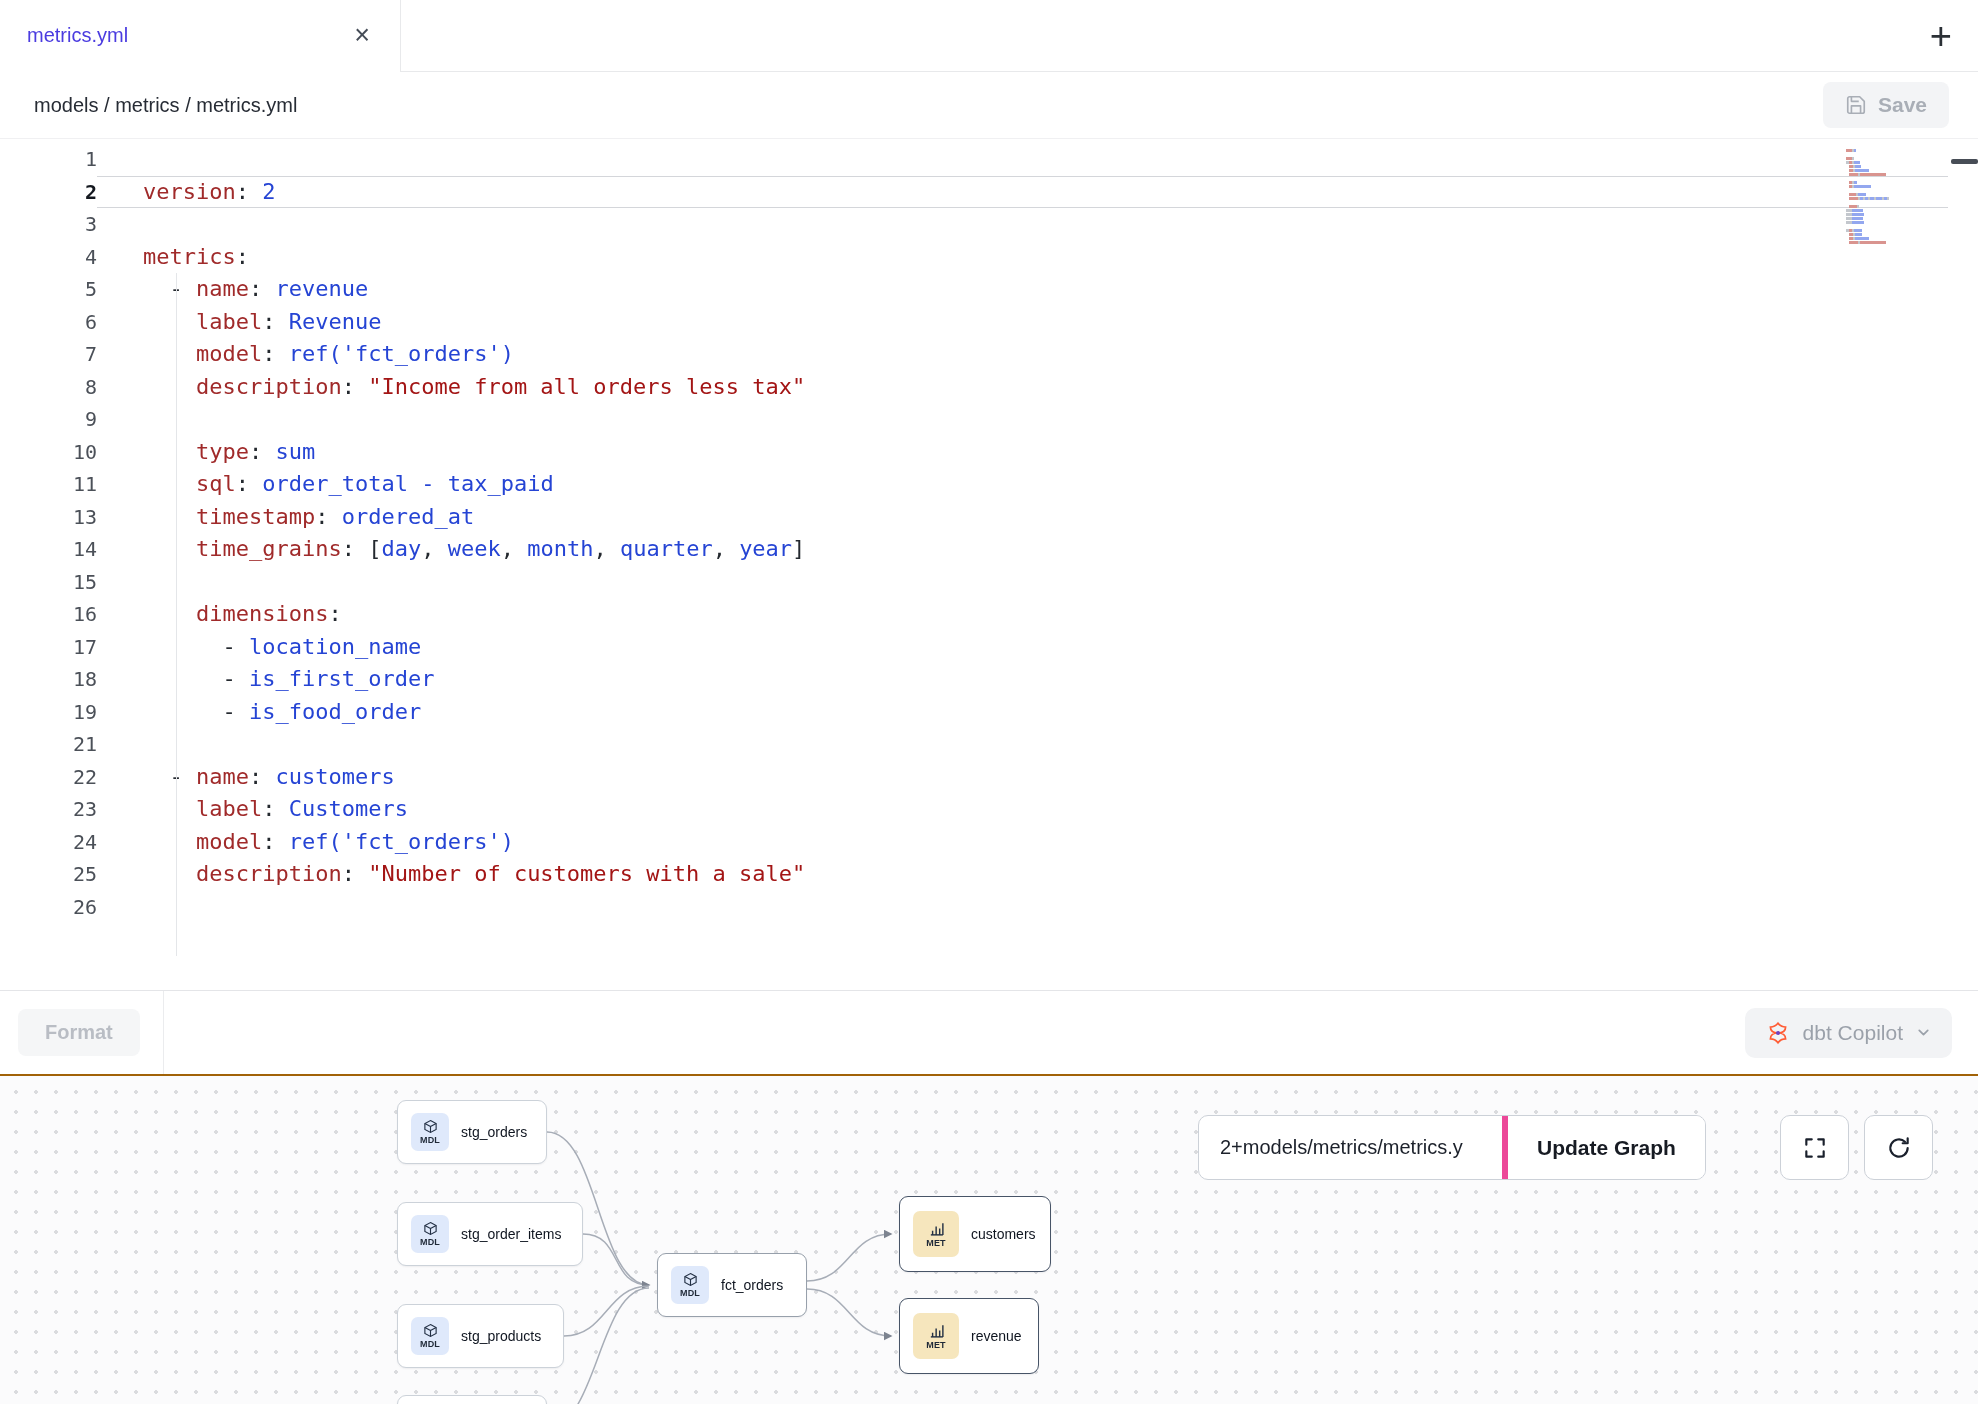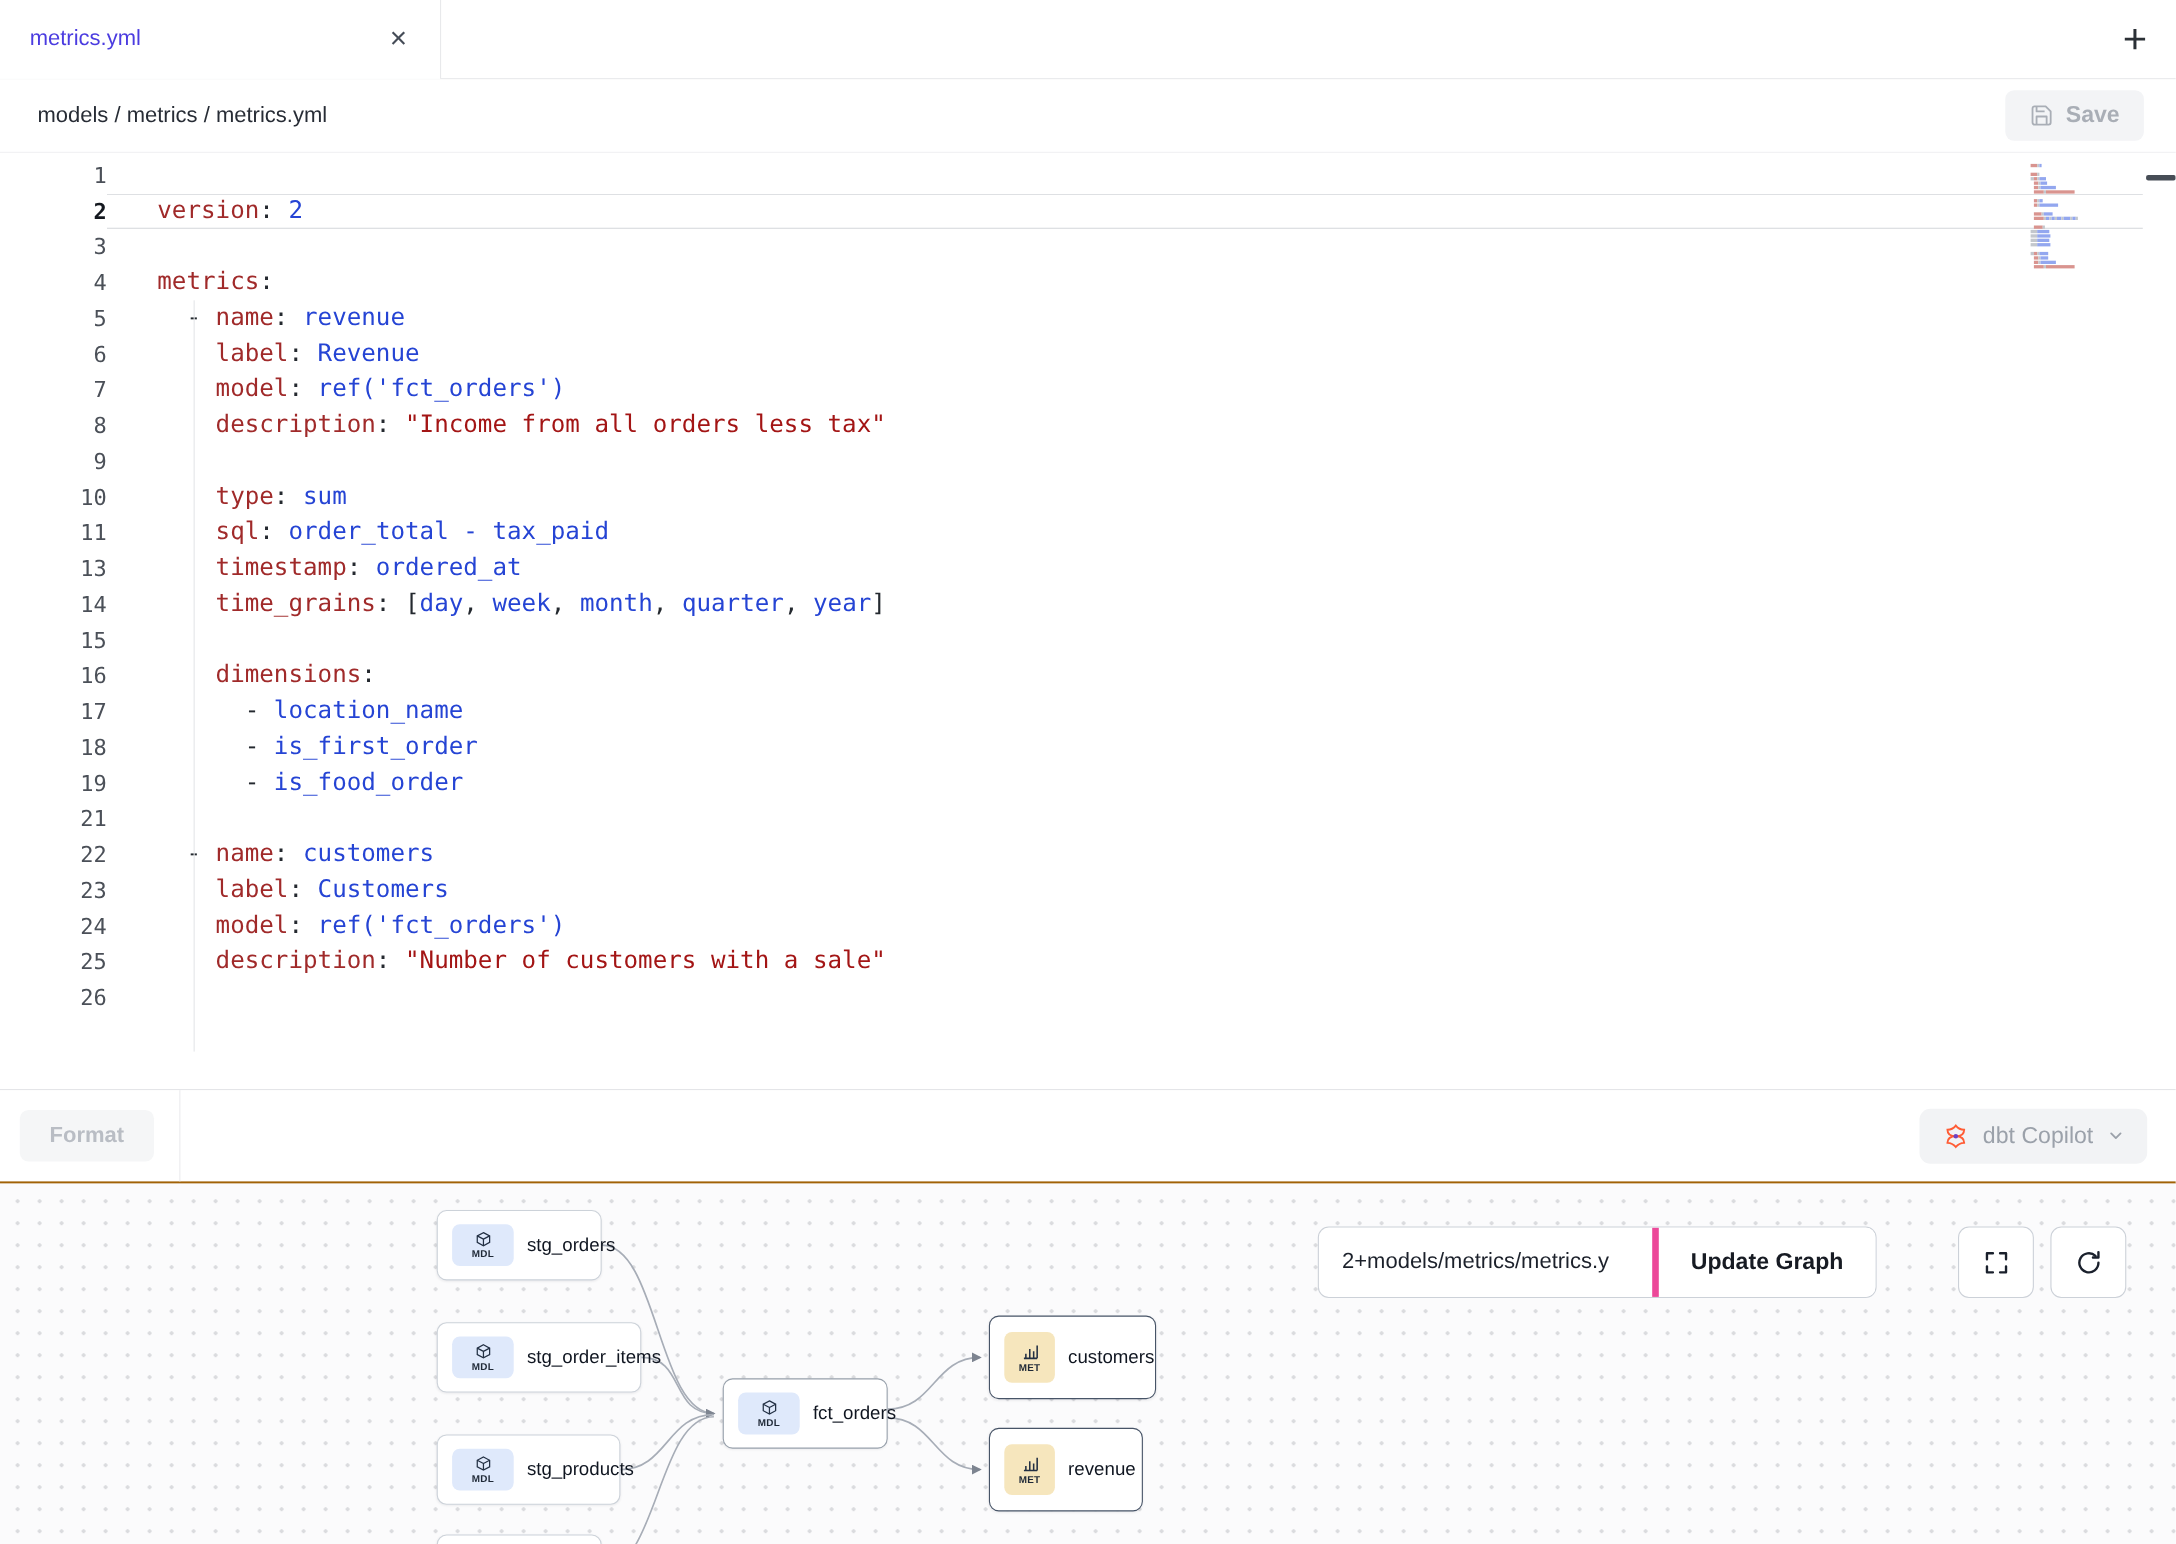--- a/index.html
+++ b/index.html
@@ -71,23 +71,23 @@
             background-color:#fbfbfc;
             background-image:radial-gradient(circle,#dadbde 1.6px,transparent 1.8px);
             background-size:20px 20px; background-position:6px 6px; }
   .edges { position:absolute; left:0; top:0; z-index:1; }
   .edge { fill:none; stroke:#a7adb7; stroke-width:1.5px; }
   .node { position:absolute; z-index:2; background:#fff; border:1px solid #ccd2d9; border-radius:9px;
           display:flex; align-items:center; gap:12px; padding:0 13px;
           box-shadow:0 1px 2px rgba(16,24,40,.06); cursor:pointer; }
   .node.fct { border-color:#97a0ab; }
   .node.met { border-color:#475467; }
-  .nlabel { font-size:17px; color:#0f1520; white-space:nowrap; }
+  .nlabel { font-size:14px; color:#0f1520; white-space:nowrap; }
   .badge { border-radius:7px; display:flex; flex-direction:column; align-items:center; justify-content:center; flex:0 0 auto; }
-  .badge.mdl { width:56px; height:38px; background:#dfe9fb; }
+  .badge.mdl { width:38px; height:38px; background:#dfe9fb; }
   .badge.met { width:46px; height:46px; background:#f6e6bd; }
   .badge .blab { font-size:9px; font-weight:700; color:#1f2937; line-height:1; margin-top:2px; letter-spacing:.2px; }
 
   .graph-group { position:absolute; left:1198px; top:39px; height:65px; display:flex; align-items:stretch;
                  background:#fff; border:1px solid #ccd1d8; border-radius:10px; overflow:hidden; z-index:3; }
   .graph-input { width:303px; border:none; outline:none; padding:0 21px; font-size:20px; color:#1c212b;
                  background:transparent; font-family:inherit; }
   .update-btn { border:none; border-left:6px solid #ec4899; background:#fff; padding:0 29px; font-size:21px;
                 font-weight:600; color:#171b23; font-family:inherit; cursor:pointer; }
   .icon-btn { position:absolute; top:39px; width:69px; height:65px; background:#fff; border:1px solid #ccd1d8;

